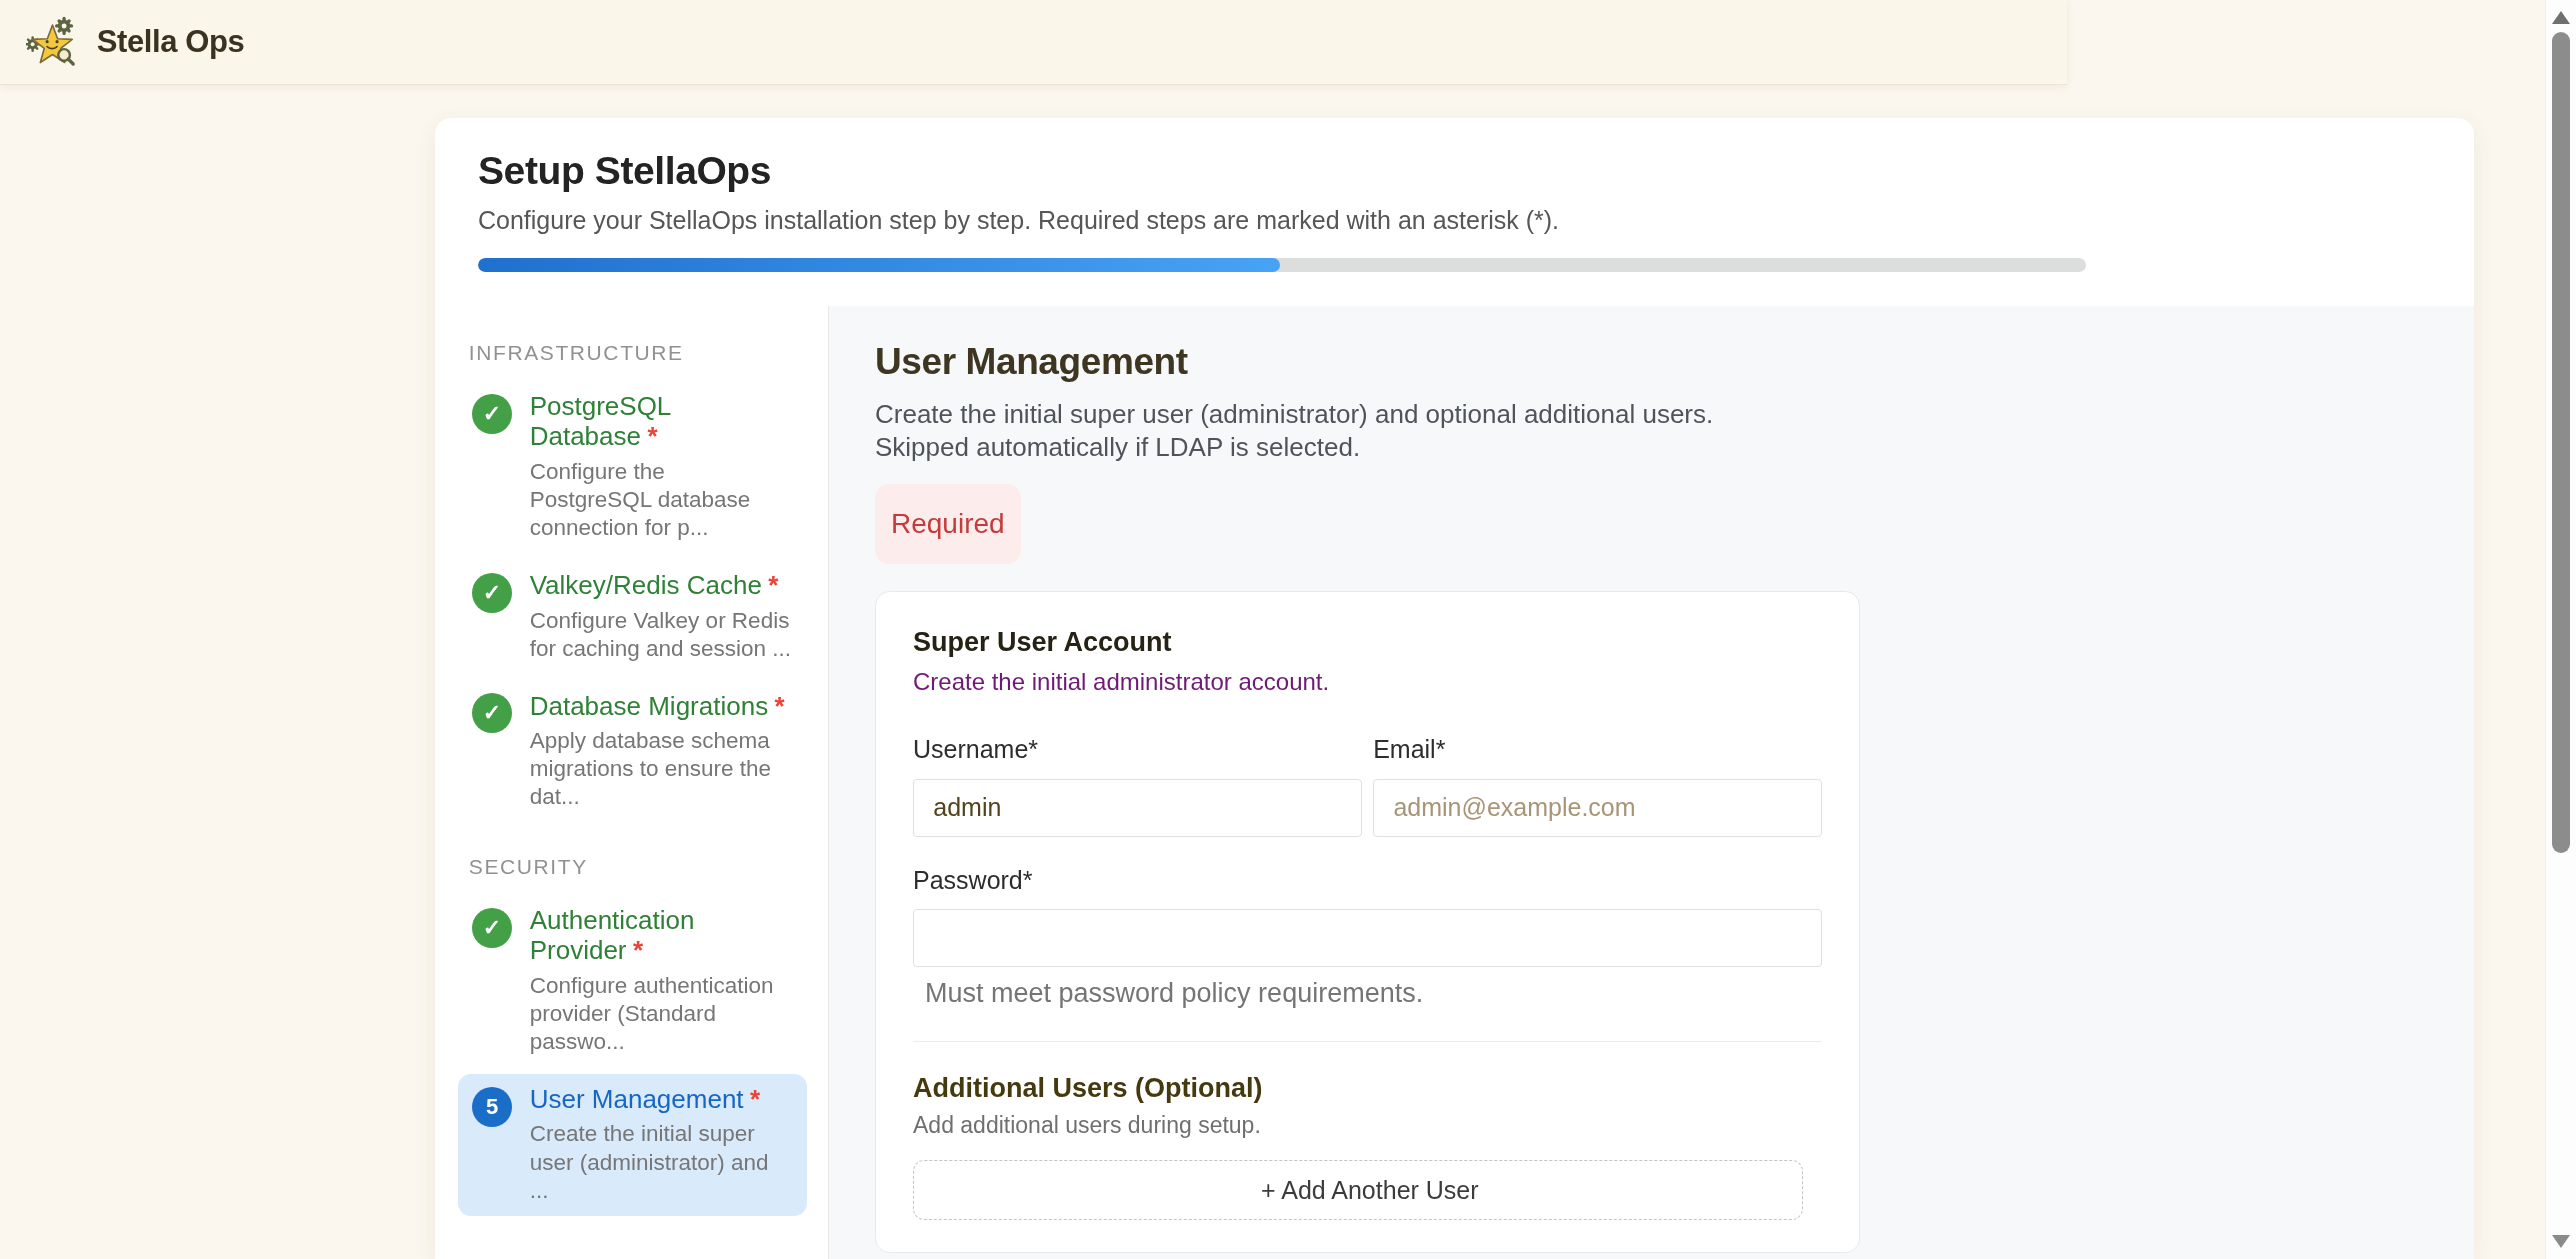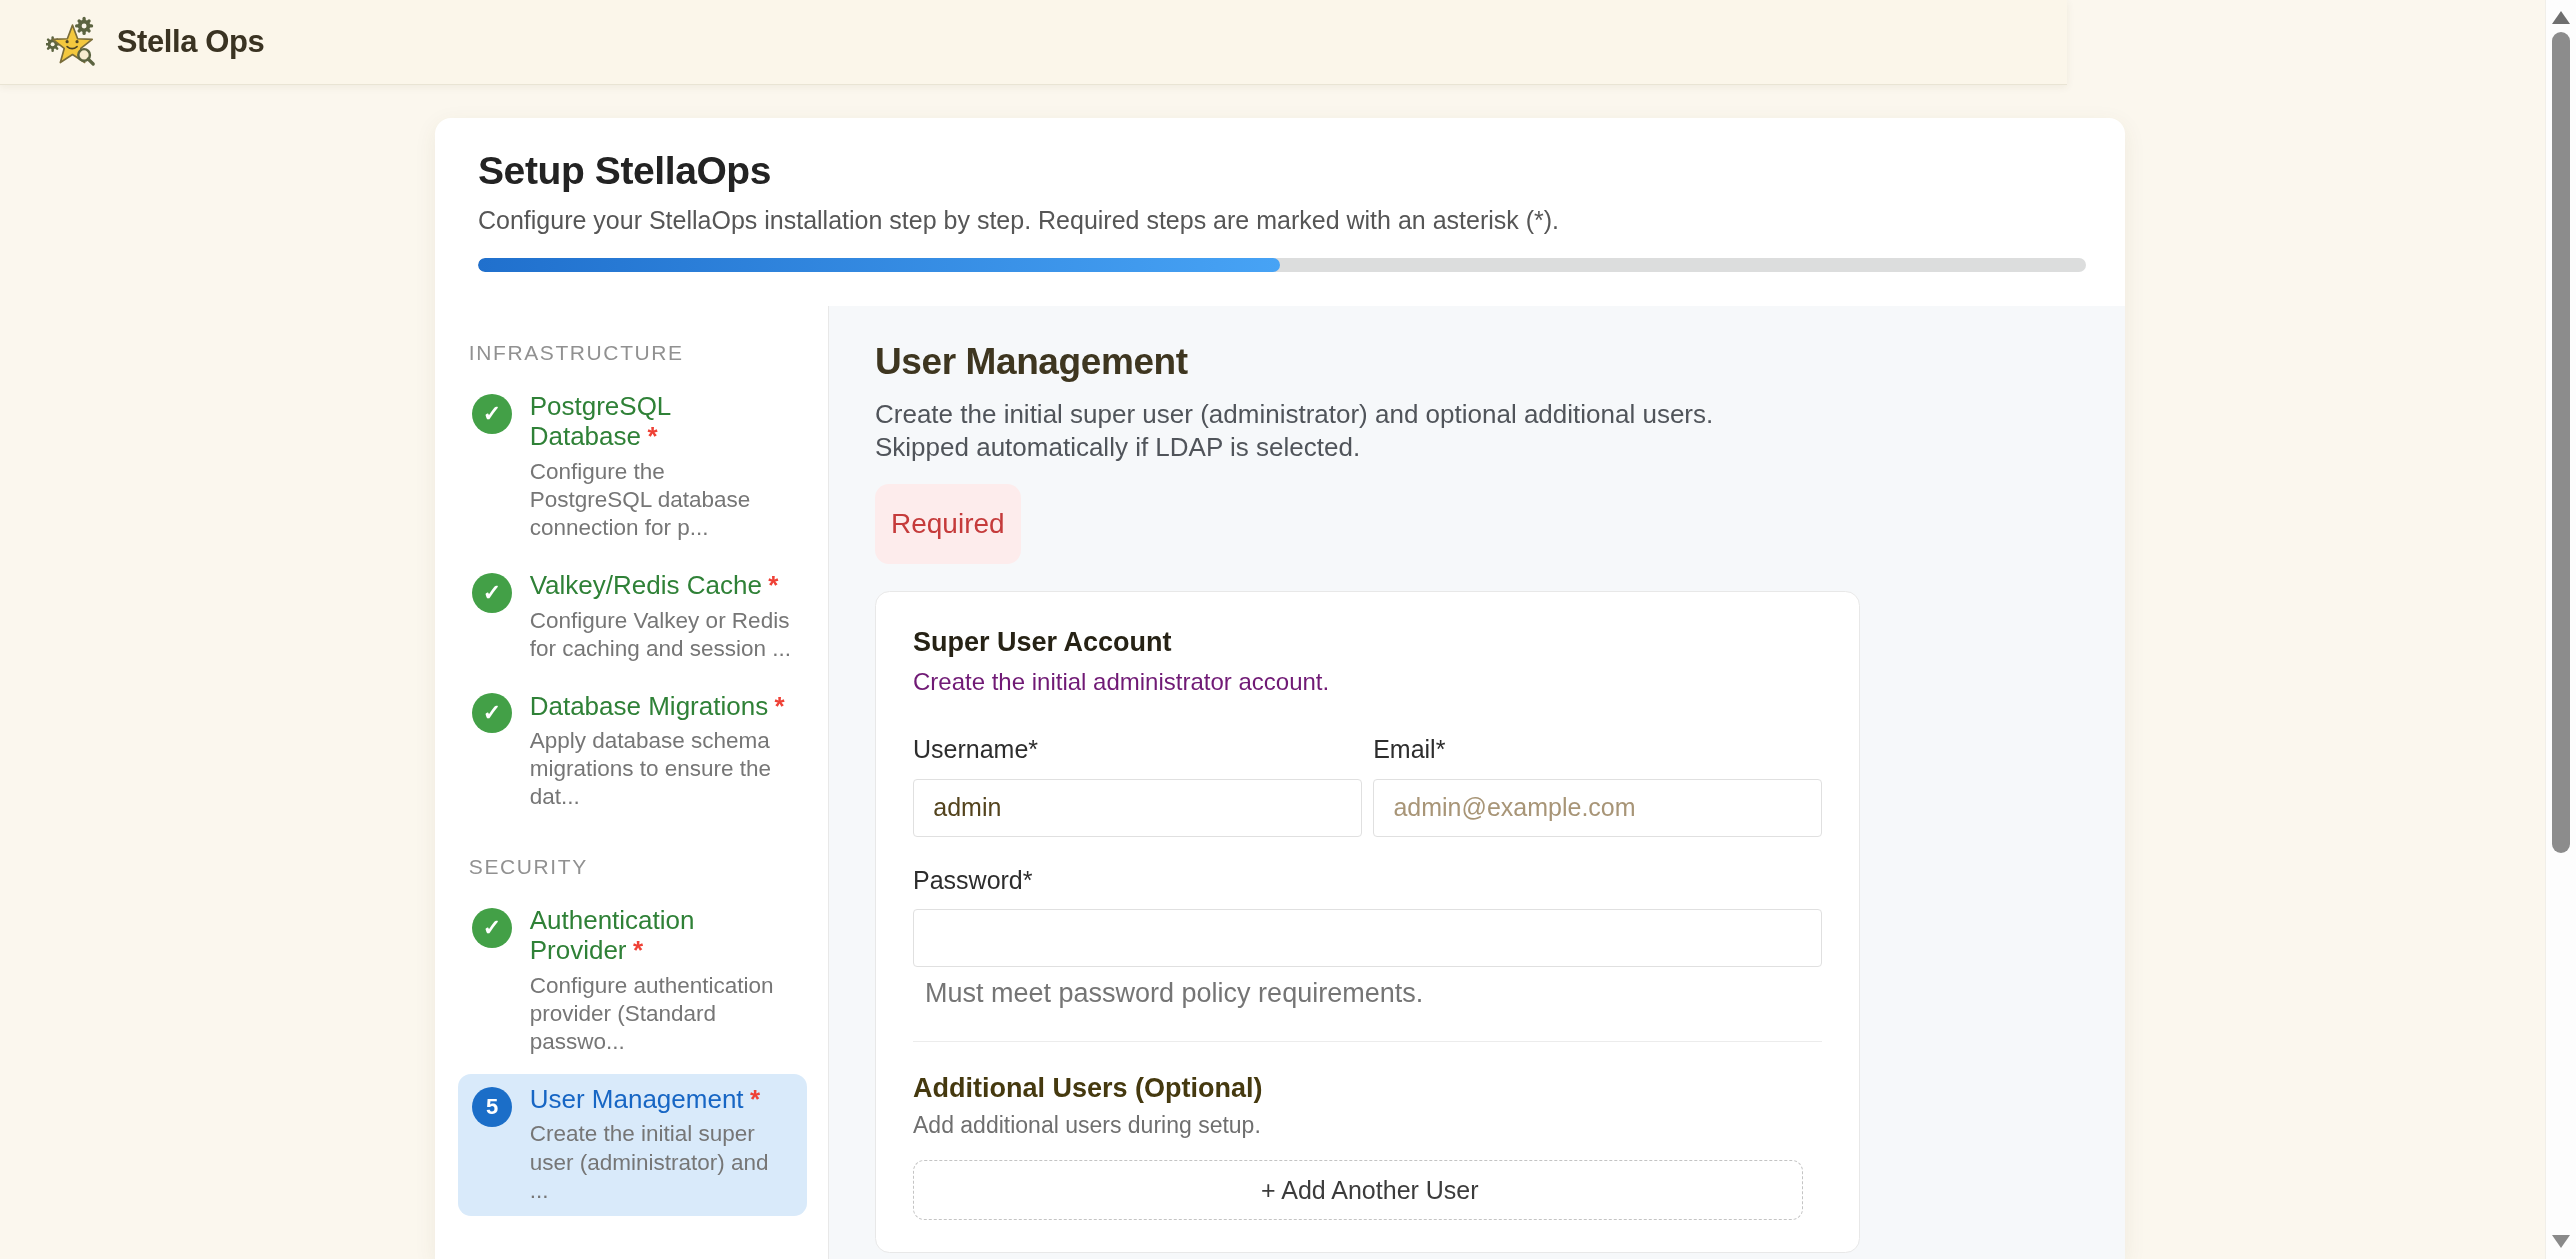--- a/index.html
+++ b/index.html
@@ -3,38 +3,38 @@
 <meta charset="utf-8">
 <style>
   * { margin:0; padding:0; box-sizing:border-box; }
   html,body { width:2576px; height:1259px; overflow:hidden;
     font-family:"Liberation Sans", sans-serif; background:#fbf7ee; }
 
   
   .topbar { position:absolute; left:0; top:0; width:2067px; height:85px;
     background:#fbf6ea; border-bottom:0.8px solid #e9e4d4;
     box-shadow:0 2.4px 8px rgba(80,70,30,.07); display:flex; align-items:center;
-    padding-left:46px; z-index:5;text-align:center; }
+    padding-left:26px; z-index:5;text-align:center; }
   .brand { display:flex; align-items:center; gap:17.7px; }
   .brand-name { font-size:31px; font-weight:700; color:#3a3322; letter-spacing:-0.4px; }
 
   
   .scrollbar { position:absolute; right:0; top:0; width:31px; height:1259px;
     background:#fdfdfd; border-left:0.8px solid #f1efe9; z-index:9; }
   .sb-arrow-up { position:absolute; top:11.3px; left:5.6px; width:0; height:0;
     border-left:9.7px solid transparent; border-right:9.7px solid transparent;
     border-bottom:13px solid #6f6f6f; }
   .sb-arrow-down { position:absolute; bottom:11.3px; left:5.6px; width:0; height:0;
     border-left:9.7px solid transparent; border-right:9.7px solid transparent;
     border-top:13px solid #8a8a8a; }
   .sb-thumb { position:absolute; top:32px; left:6.4px; width:17.7px; height:821px;
     background:#8c8c8c; border-radius:9.7px; }
 
   
-  .panel { position:absolute; left:435px; top:118px; width:1690px; height:1141px;
+  .panel { position:absolute; left:435px; top:118px; width:2039px; height:1141px;
     background:#ffffff; border-radius:16px 16px 0 0;
     box-shadow:0 6.4px 22.5px rgba(90,80,40,.08); overflow:hidden; }
 
   .panel-header { padding:31px 43px 0 43px; }
   .setup-title { font-size:39px; font-weight:700; color:#232323; letter-spacing:-0.4px; }
   .setup-sub { margin-top:13px; font-size:25px; color:#565656; }
   .progress-track { margin-top:22.5px; width:1608px; height:14.5px; background:#dcdddd;
     border-radius:8px; overflow:hidden; }
   .progress-fill { height:100%; border-radius:8px;
     background:linear-gradient(90deg,#2070cd 0%,#47a3f5 100%); }

